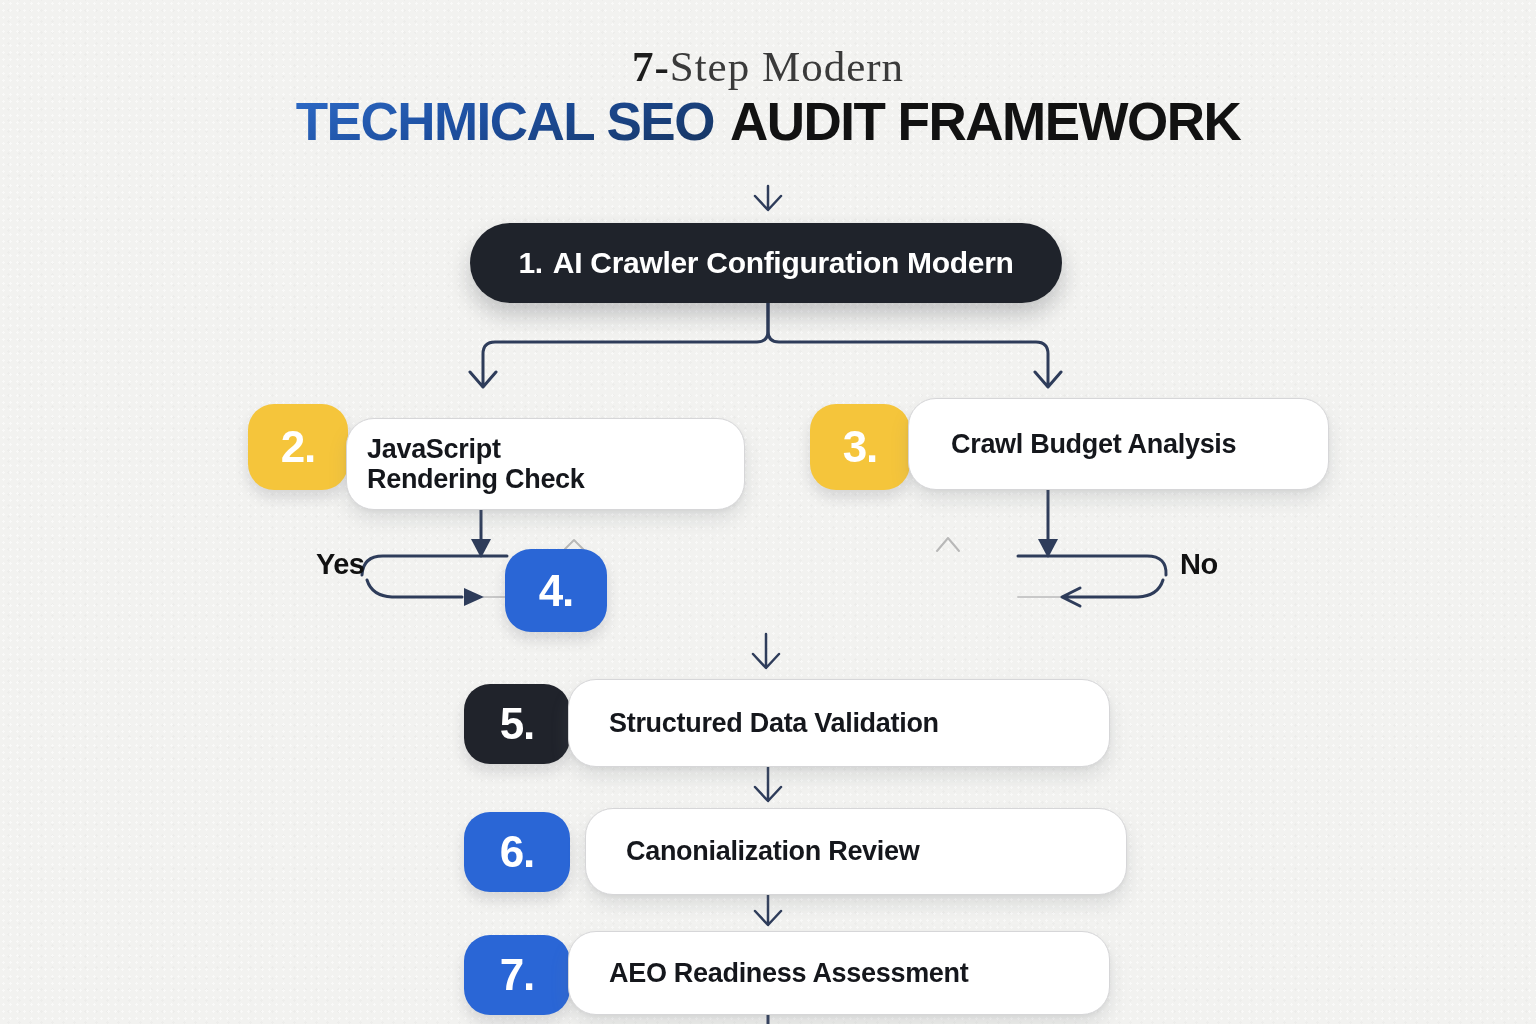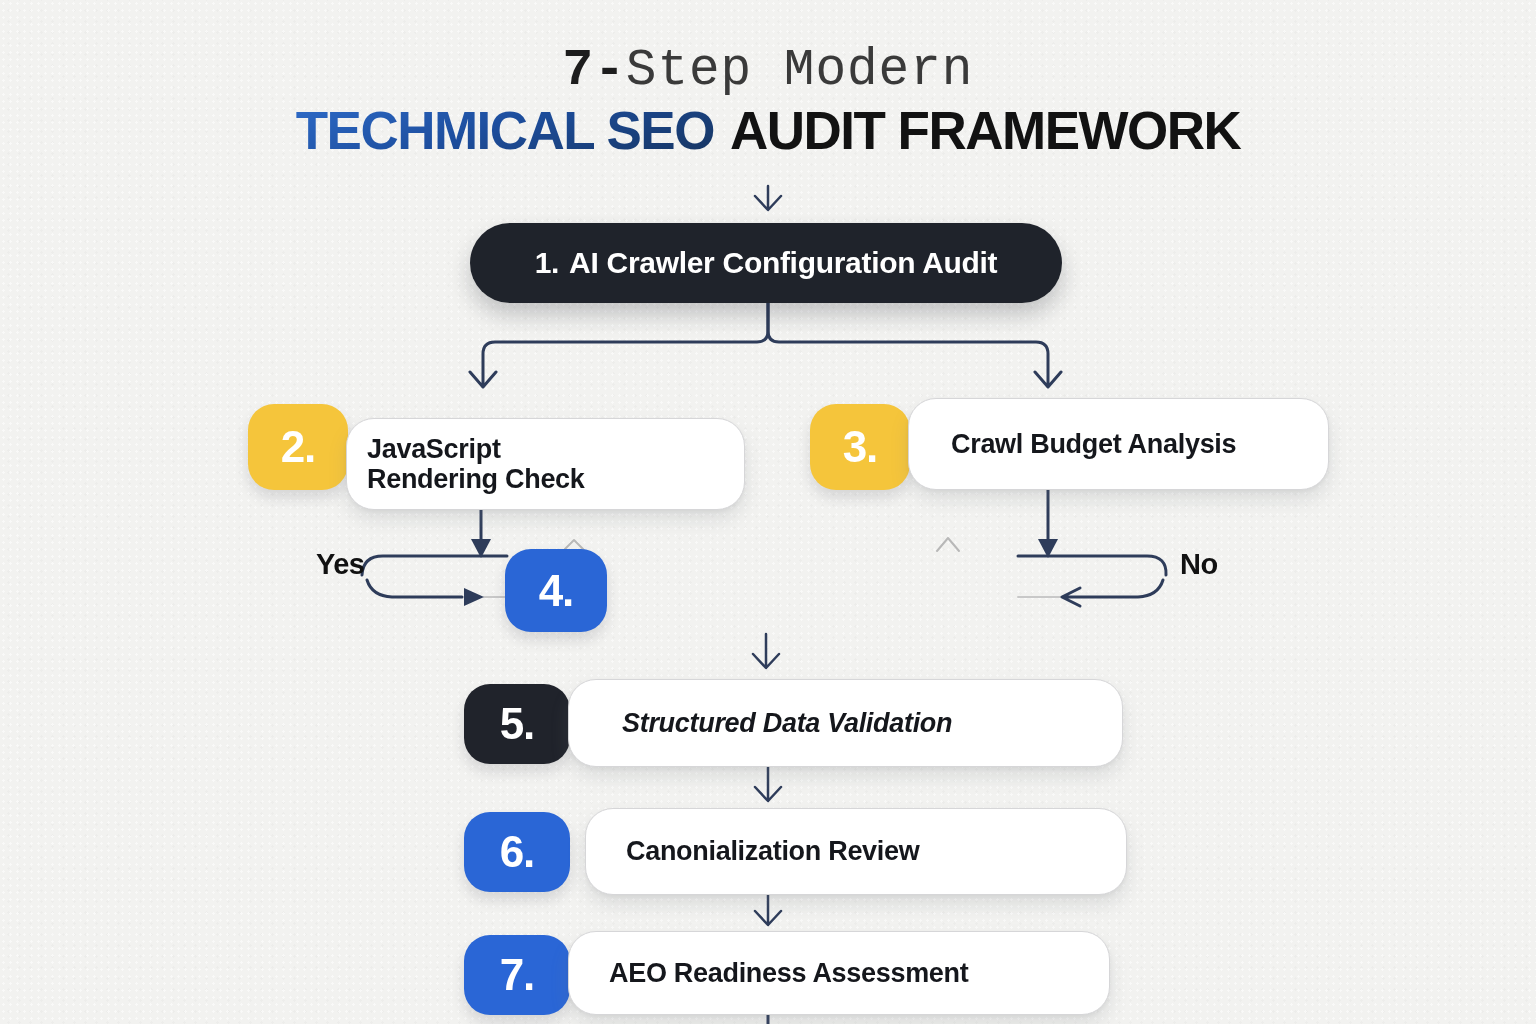--- a/index.html
+++ b/index.html
@@ -14,22 +14,22 @@
     background-image:
       radial-gradient(rgba(255,255,255,.55) 1px, transparent 1.2px),
       radial-gradient(rgba(0,0,0,.018) 1px, transparent 1.2px);
     background-size:7px 7px, 11px 11px;
     background-position:0 0, 3px 5px;
   }
 
   
   .title-wrap{position:absolute;left:0;top:44px;width:1536px;text-align:center;z-index:2;}
   .title-line1{
-    font-family:Liberation Mono, monospace;
-    font-size:51px;line-height:1.05;color:#3a3a3a;letter-spacing:1px;
+    font-family:Liberation Serif, serif;
+    font-size:43px;line-height:1.05;color:#3a3a3a;letter-spacing:1px;
   }
   .title-line1 .t-bold{font-weight:700;color:#1d1d1d;}
   .title-line1 .t-rest{font-weight:400;}
   .title-line2{
     margin-top:6px;
     font-size:53px;font-weight:700;letter-spacing:-1.5px;line-height:1.0;color:#121212;text-align:center;
   }
   .title-line2 .t-blue{
     background:linear-gradient(160deg,#2e6bc8 0%,#1d4e9e 45%,#16345f 100%);
     -webkit-background-clip:text;background-clip:text;color:transparent;
@@ -106,21 +106,21 @@
     <path stroke="#b8b8b8" stroke-width="2" d="M937 551 L948 538 L959 551"></path>
 
     <path stroke-width="2.5" d="M766 634 V666 M753 654 L766 668 L779 654"></path>
     <path stroke-width="2.5" d="M768 766 V799 M755 787 L768 801 L781 787"></path>
     <path stroke-width="2.5" d="M768 894 V923 M755 911 L768 925 L781 911"></path>
     <path stroke-width="3" d="M768 1013 V1024"></path>
   </svg>
 
   <div class="node pill" style="left:470px;top:223px;width:592px;height:80px;">
     <span class="num">1.</span>
-    <span>AI Crawler Configuration Audit</span>
+    <span>AI Crawler Configuration Modern</span>
   </div>
 
   <div class="badge yellow" style="left:248px;top:404px;width:100px;height:86px;">
     <span>2.</span>
   </div>
   <div class="card" style="left:346px;top:418px;width:377px;height:90px;padding-left:20px;align-items:center;">
     <span class="card-label">JavaScript
 Rendering Check</span>
   </div>
 
@@ -134,21 +134,21 @@
   <div class="branch-label" style="left:316px;top:548px;">Yes</div>
   <div class="branch-label" style="left:1180px;top:548px;">No</div>
 
   <div class="badge blue" style="left:505px;top:549px;width:102px;height:83px;">
     <span>4.</span>
   </div>
 
   <div class="badge dark" style="left:464px;top:684px;width:106px;height:80px;">
     <span>5.</span>
   </div>
-  <div class="card" style="left:568px;top:679px;width:500px;height:86px;padding-left:53px;font-style:italic;">
+  <div class="card" style="left:568px;top:679px;width:500px;height:86px;padding-left:40px;">
     <span class="card-label">Structured Data Validation</span>
   </div>
 
   <div class="badge blue" style="left:464px;top:812px;width:106px;height:80px;">
     <span>6.</span>
   </div>
   <div class="card" style="left:568px;top:808px;width:500px;height:85px;padding-left:40px;margin-left:17px;">
     <span class="card-label">Canonialization Review</span>
   </div>
 

